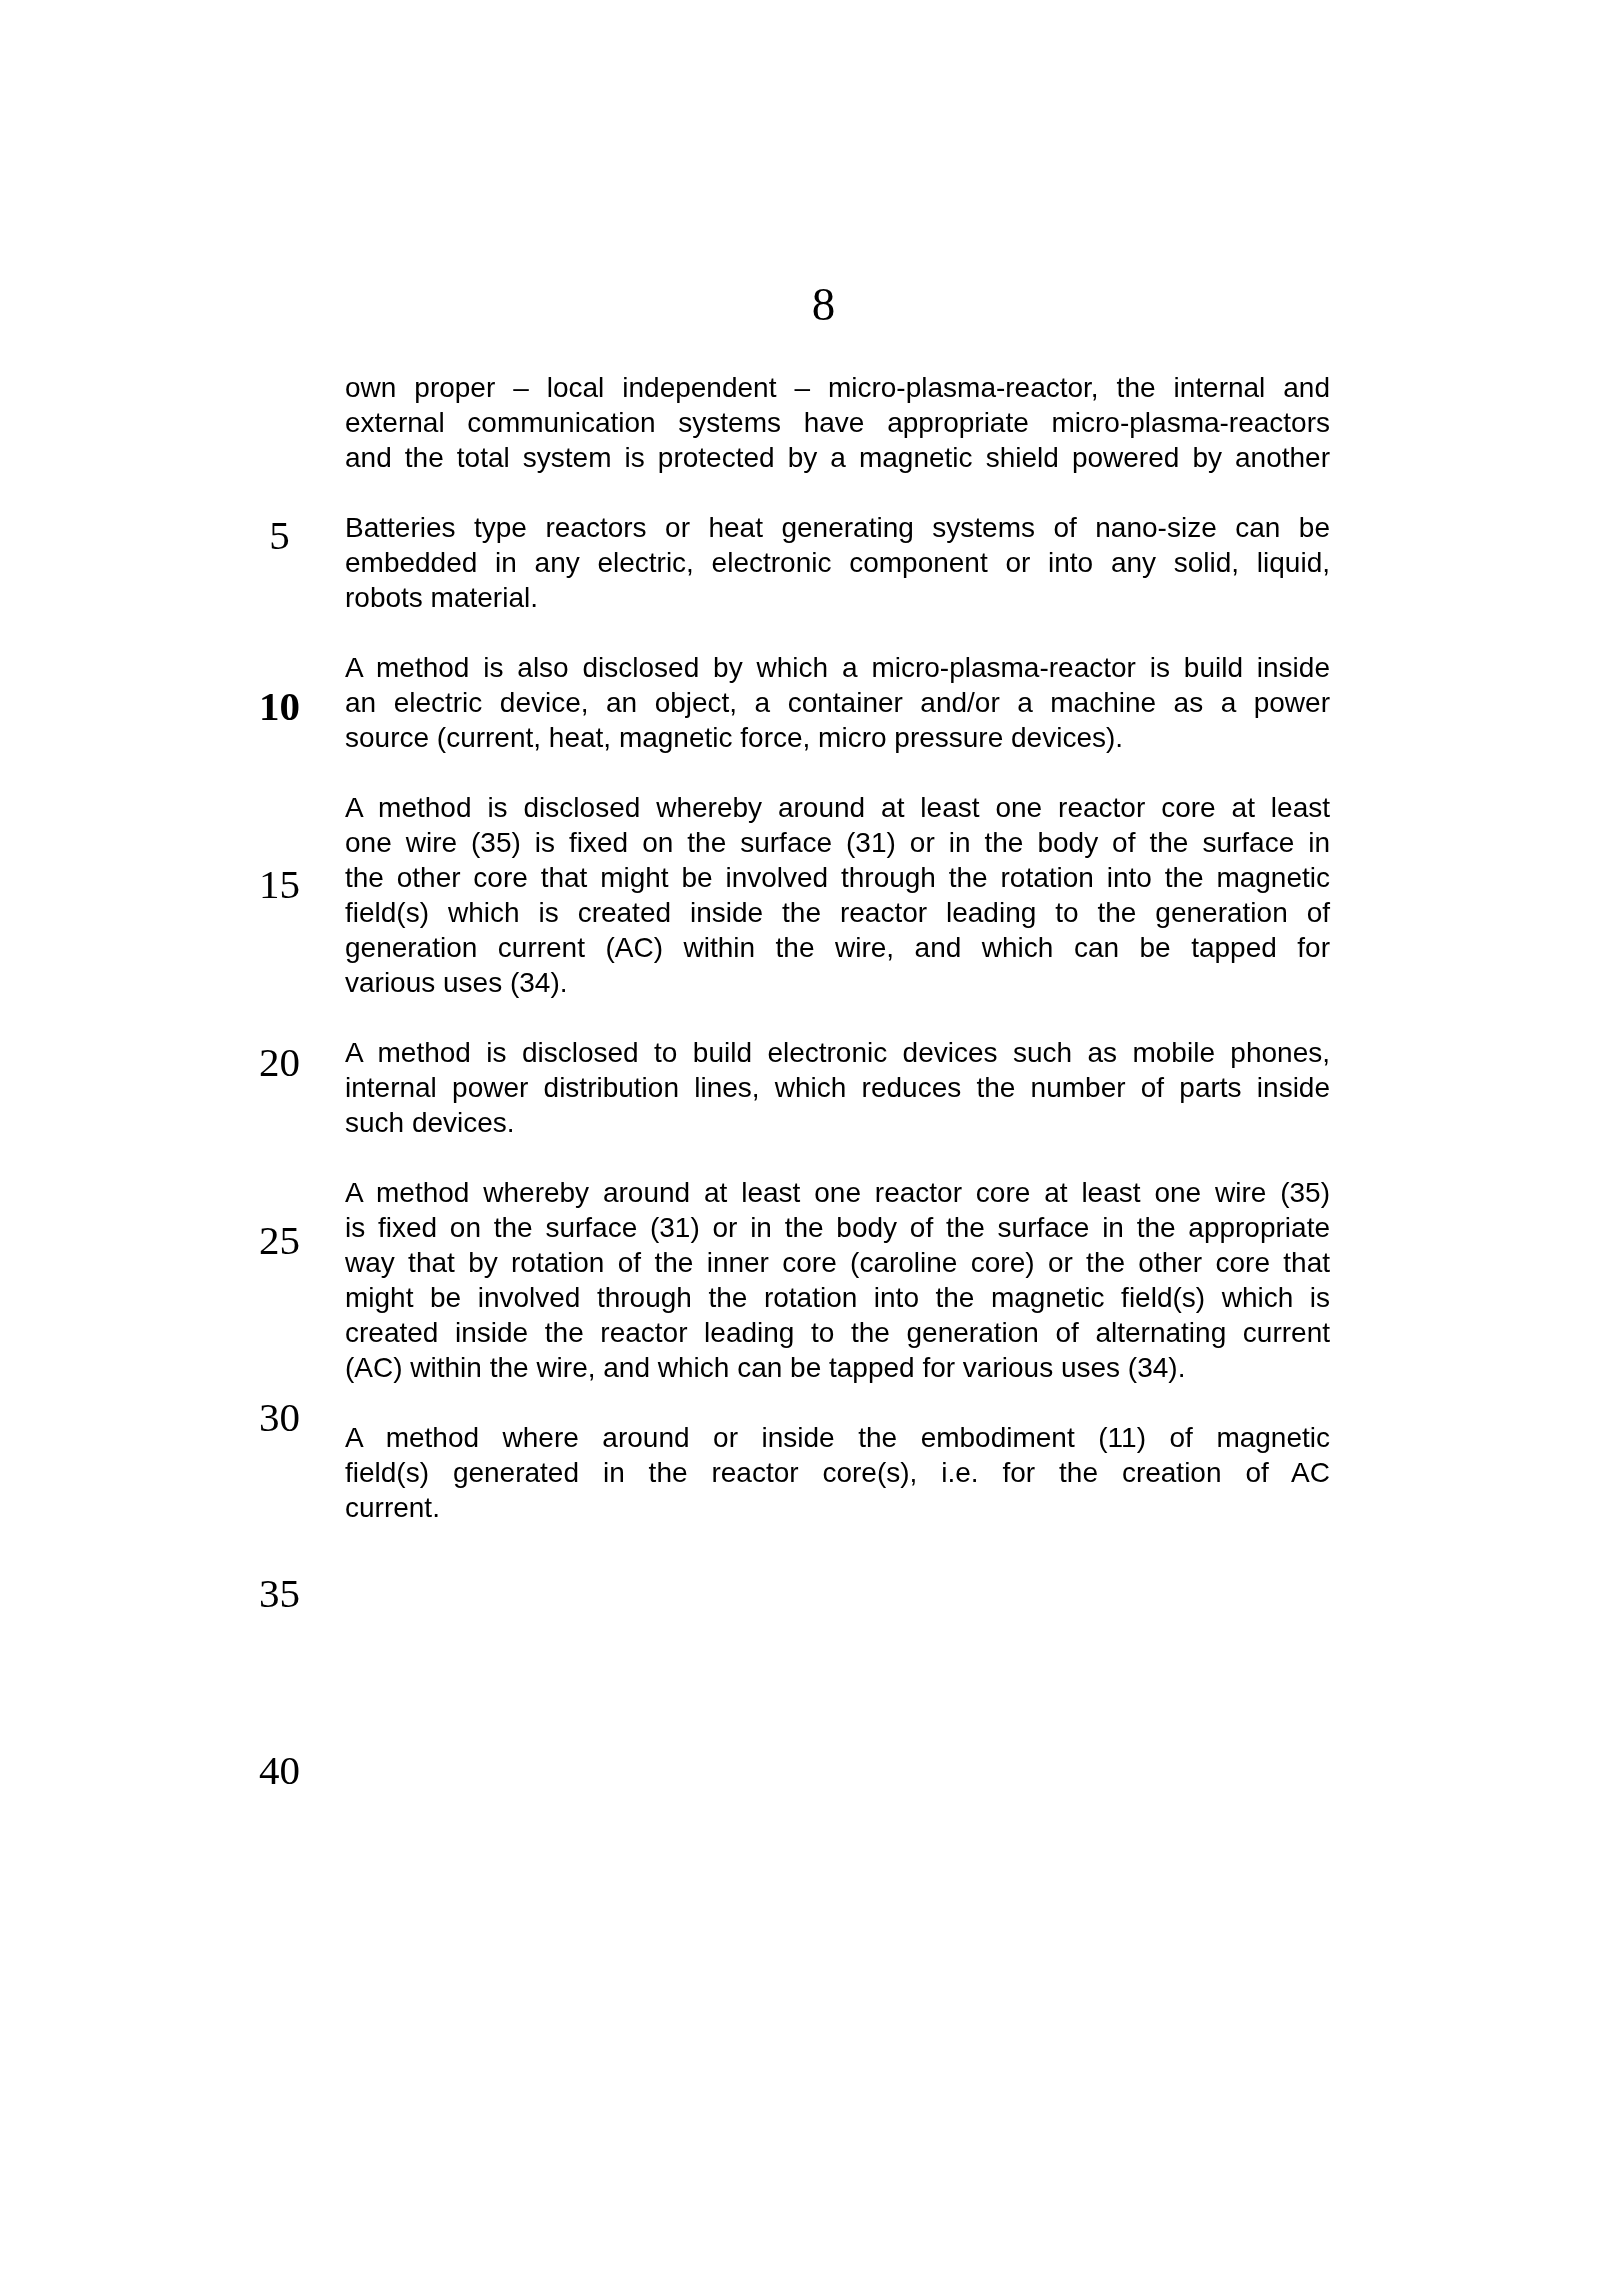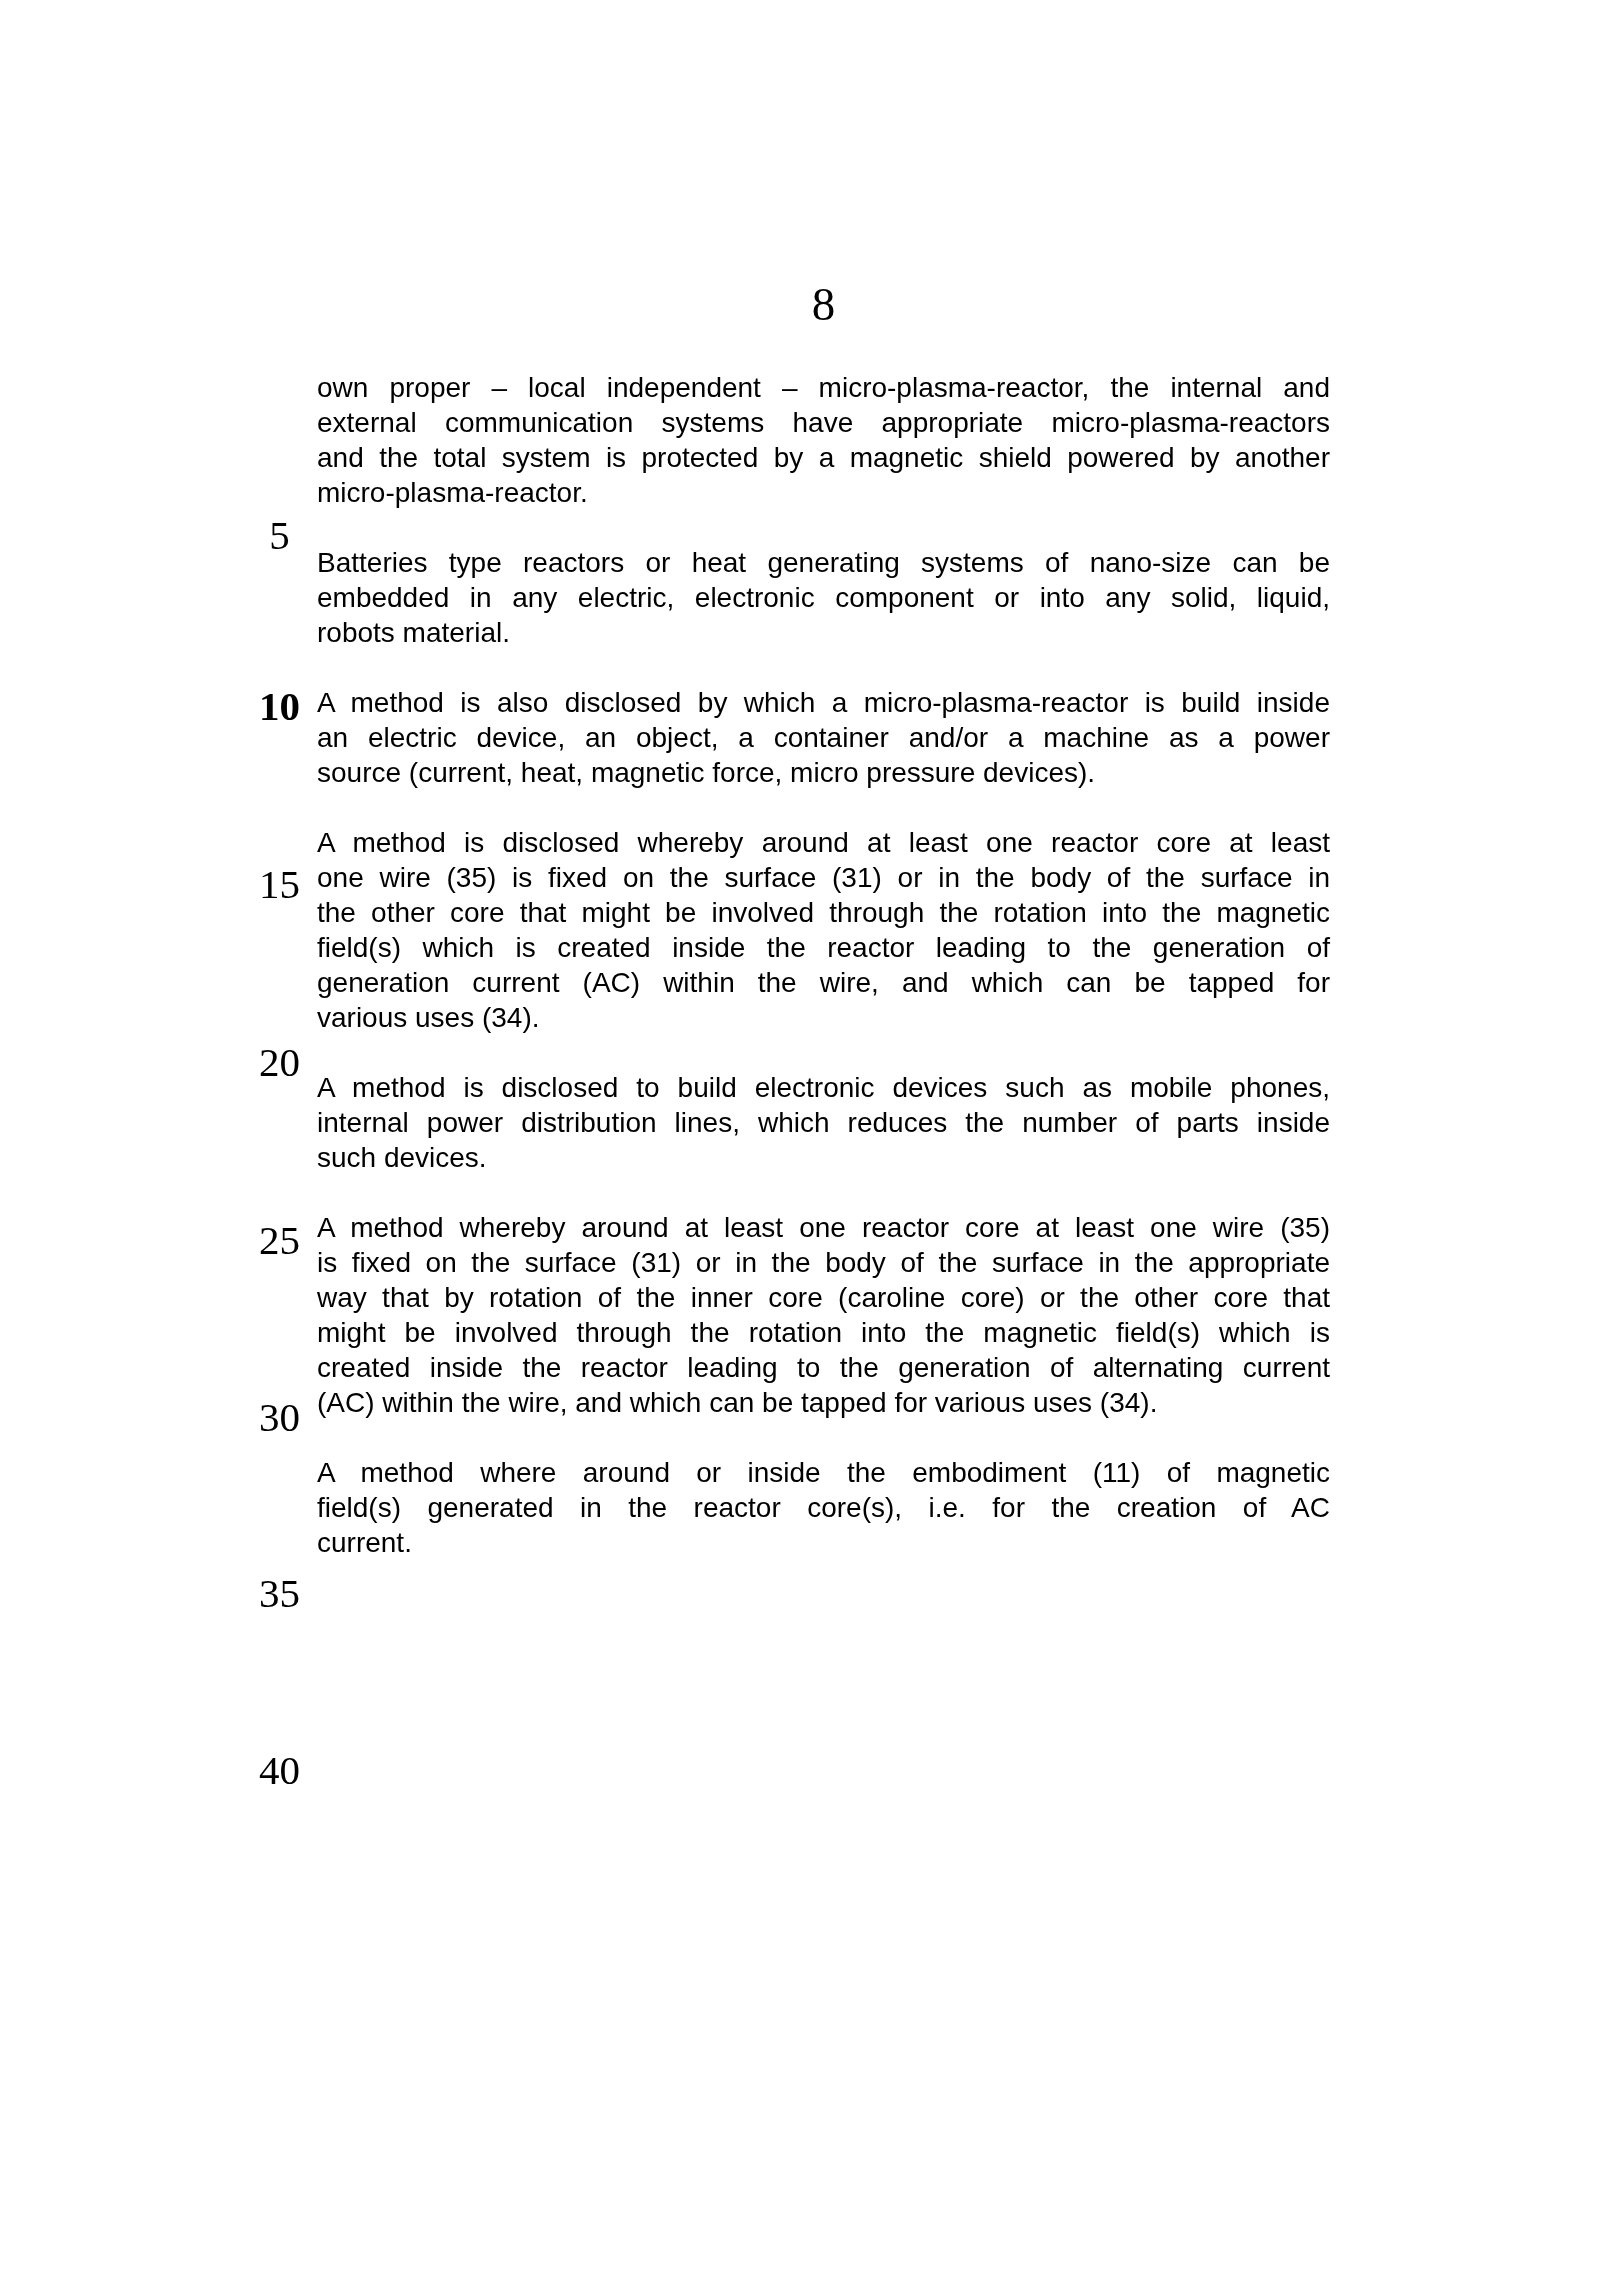--- a/index.html
+++ b/index.html
@@ -55,20 +55,21 @@
     color: #000000;
   }
   .paragraph {
     margin: 0 0 35px 0;
   }
   .line {
     text-align: justify;
     text-align-last: justify;
     text-justify: inter-word;
     white-space: normal;
+    margin-left: 28px;
   }
   .line.last {
     text-align-last: left;
   }
 </style>
 </head>
 <body>
 
 <div class="page">
 
@@ -82,21 +83,20 @@
   <div class="margin-line-number ln-30">30</div>
   <div class="margin-line-number ln-35">35</div>
   <div class="margin-line-number ln-40">40</div>
 
   <div class="text-column">
 
     <div class="paragraph">
       <div class="line">own proper – local independent – micro-plasma-reactor, the internal and</div>
       <div class="line">external communication systems have appropriate micro-plasma-reactors</div>
       <div class="line">and the total system is protected by a magnetic shield powered by another</div>
-      <div class="line last">micro-plasma-reactor.</div>
     </div>
 
     <div class="paragraph">
       <div class="line">Batteries type reactors or heat generating systems of nano-size can be</div>
       <div class="line">embedded in any electric, electronic component or into any solid, liquid,</div>
       <div class="line last">robots material.</div>
     </div>
 
     <div class="paragraph">
       <div class="line">A method is also disclosed by which a micro-plasma-reactor is build inside</div>

